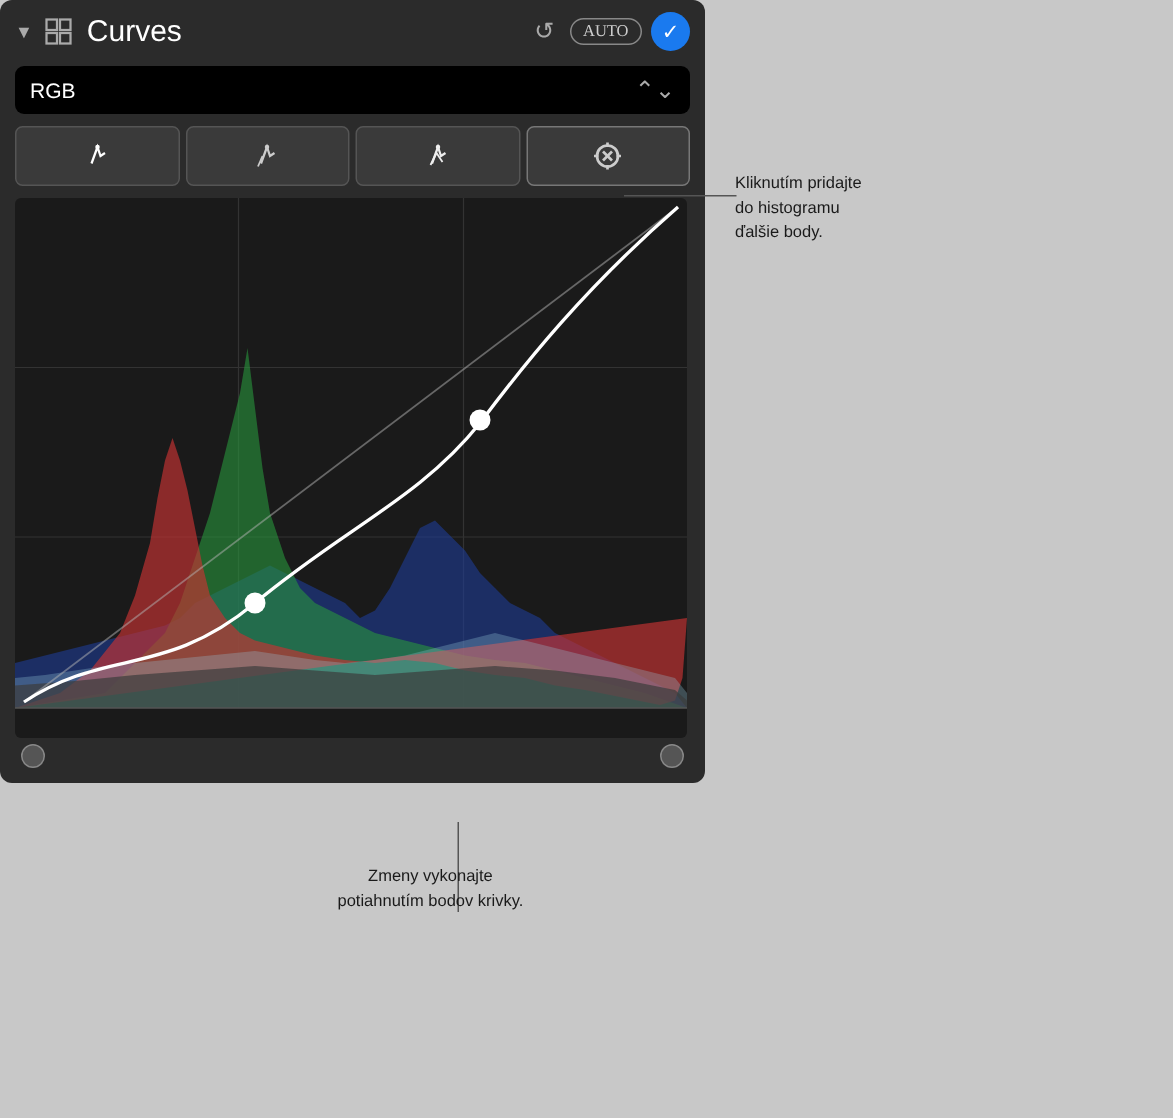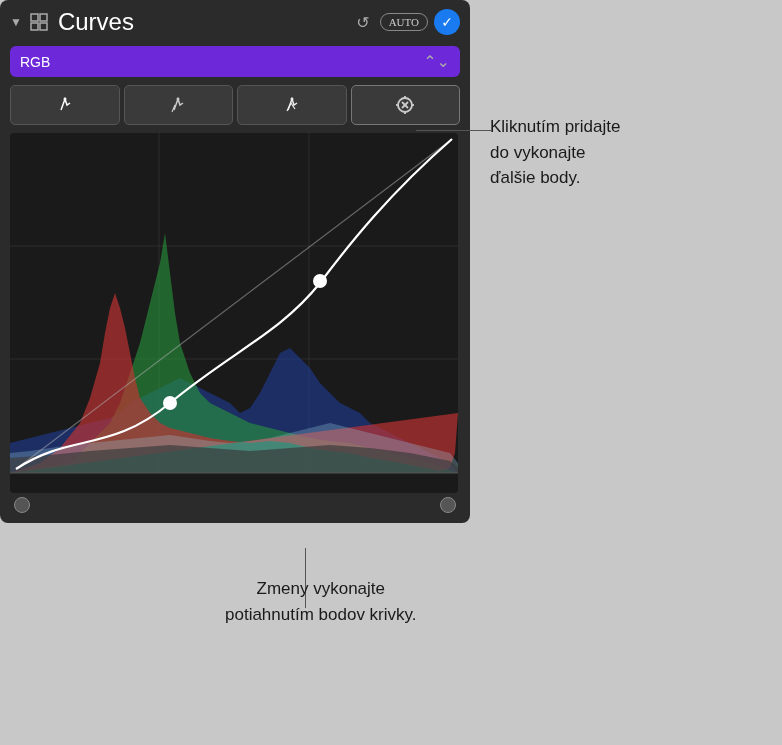--- a/index.html
+++ b/index.html
@@ -37,21 +37,21 @@
       width: 22px;
       height: 22px;
       margin-right: 8px;
       display: flex;
       align-items: center;
       justify-content: center;
     }
     .grid-icon svg { width: 20px; height: 20px; }
     .panel-title {
       color: #fff;
-      font-size: 24px;
+      font-size: 20px;
       font-weight: 500;
       flex: 1;
     }
     .header-actions {
       display: flex;
       align-items: center;
       gap: 6px;
     }
     .undo-btn {
       background: none;
@@ -82,21 +82,21 @@
       justify-content: center;
       cursor: pointer;
       color: white;
       font-size: 14px;
     }
 
     
     .channel-row {
       display: flex;
       align-items: center;
-      background: #6d28d9;
+      background: #000000;
       border-radius: 6px;
       padding: 6px 10px;
       margin-bottom: 8px;
     }
     .channel-label {
       color: #fff;
       font-size: 14px;
       flex: 1;
     }
     .channel-arrows {
@@ -160,21 +160,21 @@
       height: 16px;
       background: #555;
       border-radius: 50%;
       border: 1.5px solid #888;
     }
 
     
     .callout {
       position: absolute;
       color: #1a1a1a;
-      font-size: 17px;
+      font-size: 11px;
       line-height: 1.5;
     }
     .callout1 {
       top: 114px;
       left: 490px;
     }
     .callout2 {
       top: 576px;
       left: 225px;
       text-align: center;
@@ -308,21 +308,21 @@
 
   <div class="bottom-scrubbers">
     <div class="scrubber-dot"></div>
     <div class="scrubber-dot"></div>
   </div>
 </div>
 
 <div class="callout callout1">
   <span>
     <span>Kliknutím pridajte</span><br>
-    <span>do vykonajte</span><br>
+    <span>do histogramu</span><br>
     <span>ďalšie body.</span>
   </span>
 </div>
 
 <div class="line-h1"></div>
 
 <div class="line-v2"></div>
 
 <div class="callout callout2">
   <span>

